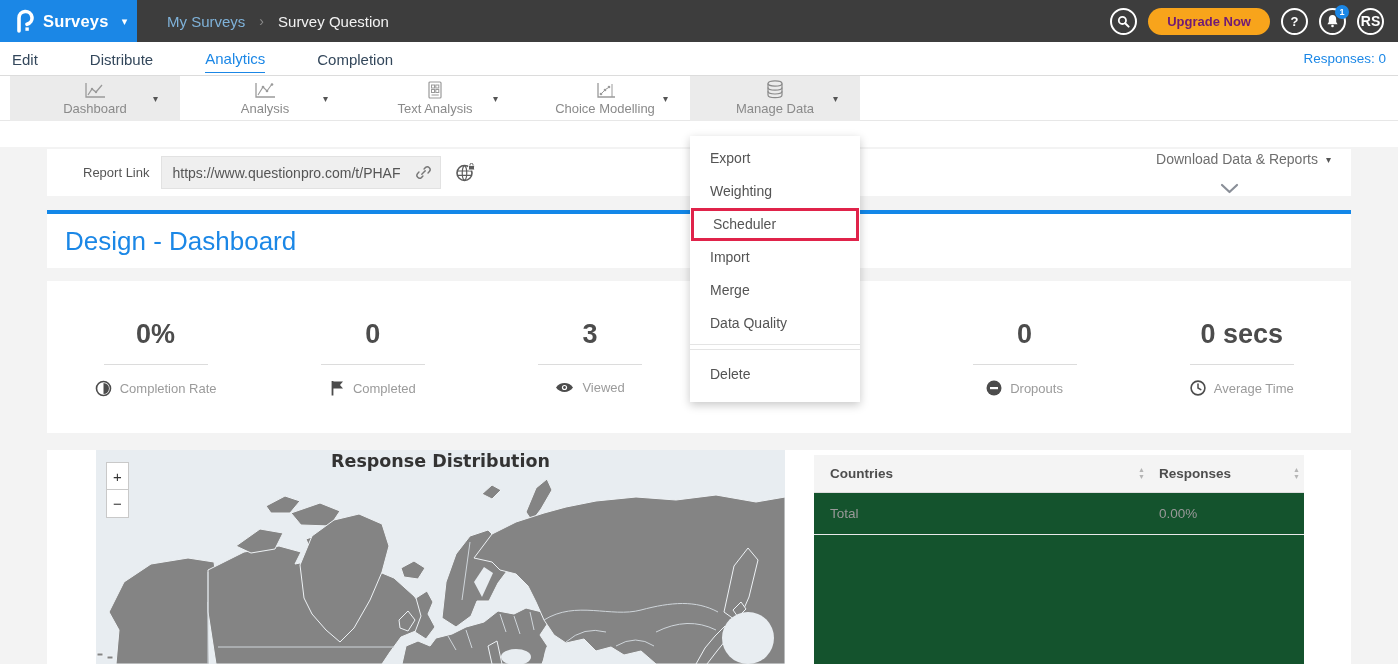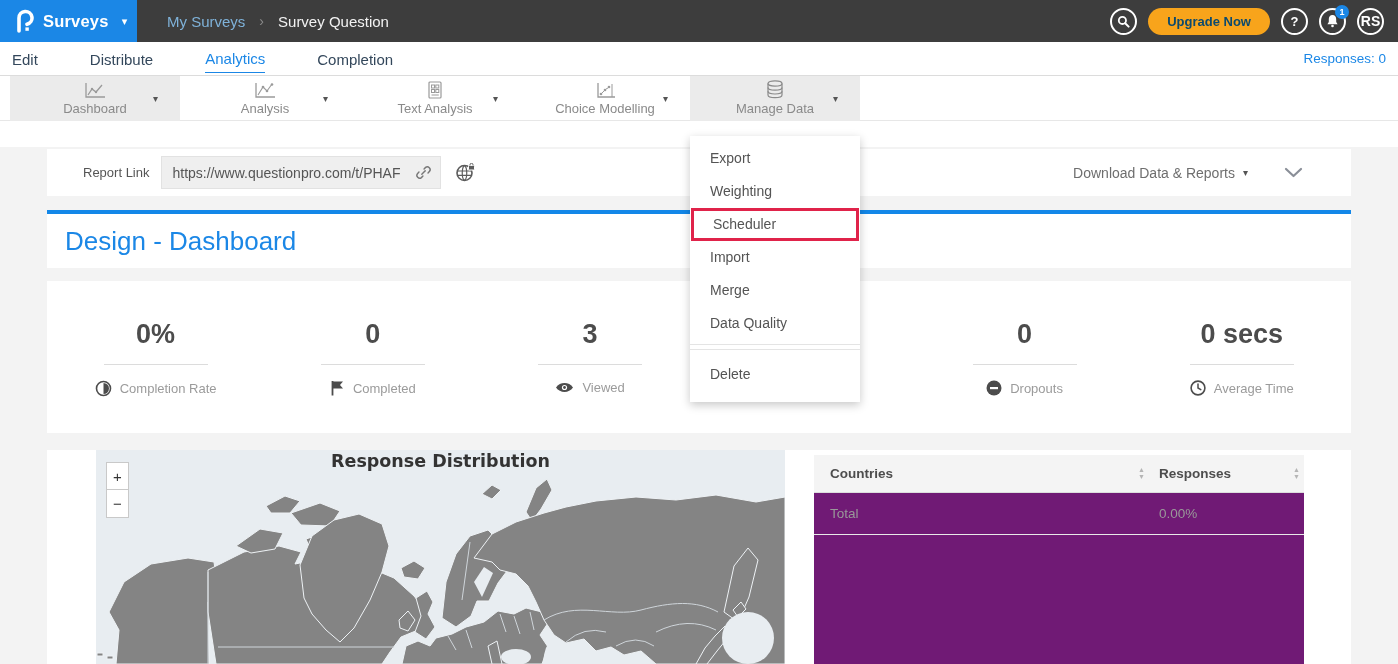--- a/index.html
+++ b/index.html
@@ -11,21 +11,21 @@
   .logo-box { width:137px; height:42px; background:#1b87e6; display:flex; align-items:center; padding-left:14px; gap:9px; cursor:pointer; }
   .logo-box .product { color:#fff; font-size:16.5px; font-weight:bold; letter-spacing:.2px; }
   .logo-box .caret { color:#fff; font-size:11px; margin-left:4px; }
   .breadcrumb { display:flex; align-items:center; gap:14px; margin-left:30px; font-size:15px; }
   .bc-parent { color:#7fb2d9; cursor:pointer; }
   .bc-sep { color:#8a8a8a; font-size:14px; }
   .bc-current { color:#f2f2f2; }
   .topbar-right { margin-left:auto; display:flex; align-items:center; gap:11px; padding-right:14px; }
   .circle-btn { width:27px; height:27px; border:2px solid #fff; border-radius:50%; color:#fff;
                 display:flex; align-items:center; justify-content:center; font-size:13px; font-weight:bold; cursor:pointer; position:relative; }
-  .upgrade-btn { background:#f8a41b; color:#0c4a6e; font-size:13px; font-weight:bold; border:none;
+  .upgrade-btn { background:#f8a41b; color:#701a75; font-size:13px; font-weight:bold; border:none;
                  height:27px; padding:0 19px; border-radius:14px; cursor:pointer; }
   .badge { position:absolute; top:-5px; right:-5px; width:14px; height:14px; background:#1b87e6; border-radius:50%;
            color:#fff; font-size:9px; font-weight:bold; display:flex; align-items:center; justify-content:center; }
 
   
   .survey-nav { height:34px; background:#fff; border-bottom:1px solid #dcdcdc; display:flex; align-items:center; padding:1px 12px; }
   .nav-item { font-size:15px; color:#33475b; margin:0 0 0 0; padding:6px 0 5px; margin-right:52px; cursor:pointer; font-weight:500; }
   .nav-item.active { color:#1b87e6; border-bottom:1px solid #1b87e6; }
   .responses { margin-left:auto; color:#1b87e6; font-size:13.5px; }
 
@@ -39,21 +39,21 @@
   .white-strip { height:26px; background:#fff; }
 
   
   .content { padding:2px 47px 0; height:517px; overflow:hidden; }
   .card { background:#fff; }
   .report-card { height:47px; margin-bottom:14px; display:flex; align-items:center; padding:0 20px 0 36px; }
   .report-label { font-size:13px; color:#555; margin-right:12px; }
   .url-box { width:280px; height:33px; background:#efefef; border:1px solid #e2e2e2; display:flex; align-items:center; padding:0 8px 0 10px; }
   .url-box input { flex:1; border:none; background:transparent; font-size:14px; color:#555; font-family:"Liberation Sans",sans-serif; outline:none; }
   .globe-btn { margin-left:14px; cursor:pointer; display:flex; }
-  .report-right { margin-left:auto; display:flex; align-items:center; gap:36px; }
+  .report-right { margin-left:auto; display:flex; align-items:center; gap:16px;flex-direction:column; }
   .download-dd { display:flex; align-items:center; gap:8px; color:#6e6e6e; font-size:14px; cursor:pointer; }
   .download-dd .caret { font-size:10px; color:#555; }
   .collapse-btn { cursor:pointer; display:flex; margin-right:28px; }
 
   .blue-rule { height:4px; background:#1387e8; }
   .title-card { height:54px; display:flex; align-items:center; padding-left:18px; margin-bottom:13px; }
   .page-title { color:#1b87e6; font-size:26px; font-weight:500; }
 
   
   .stats-card { height:152px; margin-bottom:17px; display:flex; padding-top:38px; }
@@ -67,21 +67,21 @@
   .bottom-card { height:214px; display:flex; padding-left:49px; }
   .map-panel { width:689px; height:300px; background:#e8edf1; position:relative; }
   .map-title { position:absolute; top:1px; left:0; right:0; text-align:center; font-family:"DejaVu Sans",sans-serif;
                font-size:17.5px; font-weight:bold; color:#333; }
   .zoom-ctrl { position:absolute; top:12px; left:10px; width:23px; }
   .zoom-btn { width:23px; height:28px; background:#fff; border:1px solid #c9c9c9; font-size:15px; color:#333;
               cursor:pointer; display:flex; align-items:center; justify-content:center; }
   .zoom-btn + .zoom-btn { border-top:none; }
   .map-svg { position:absolute; inset:0; }
 
-  .table-panel { width:490px; margin-left:29px; background:#701a75; font-size:13.5px; margin-top:5px; }
+  .table-panel { width:490px; margin-left:29px; background:#14532d; font-size:13.5px; margin-top:5px; }
   .tbl-header { display:flex; height:38px; background:#f4f4f4; border-bottom:1px solid #dddddd; align-items:center; }
   .tbl-row { display:flex; height:42px; align-items:center; border-bottom:1px solid #e9e9e9; }
   .col-country { flex:1; padding-left:16px; }
   .col-resp { width:145px; }
   .tbl-header .hcell { font-weight:bold; color:#4d4d4d; display:flex; align-items:center; cursor:pointer; }
   .sort { display:flex; flex-direction:column; line-height:6.5px; font-size:7px; color:#b5b5b5; margin-left:auto; margin-right:14px; }
   .tbl-row .cell { color:#999; }
 
   
   .dropdown { position:absolute; left:690px; top:136px; width:170px; background:#fff;

